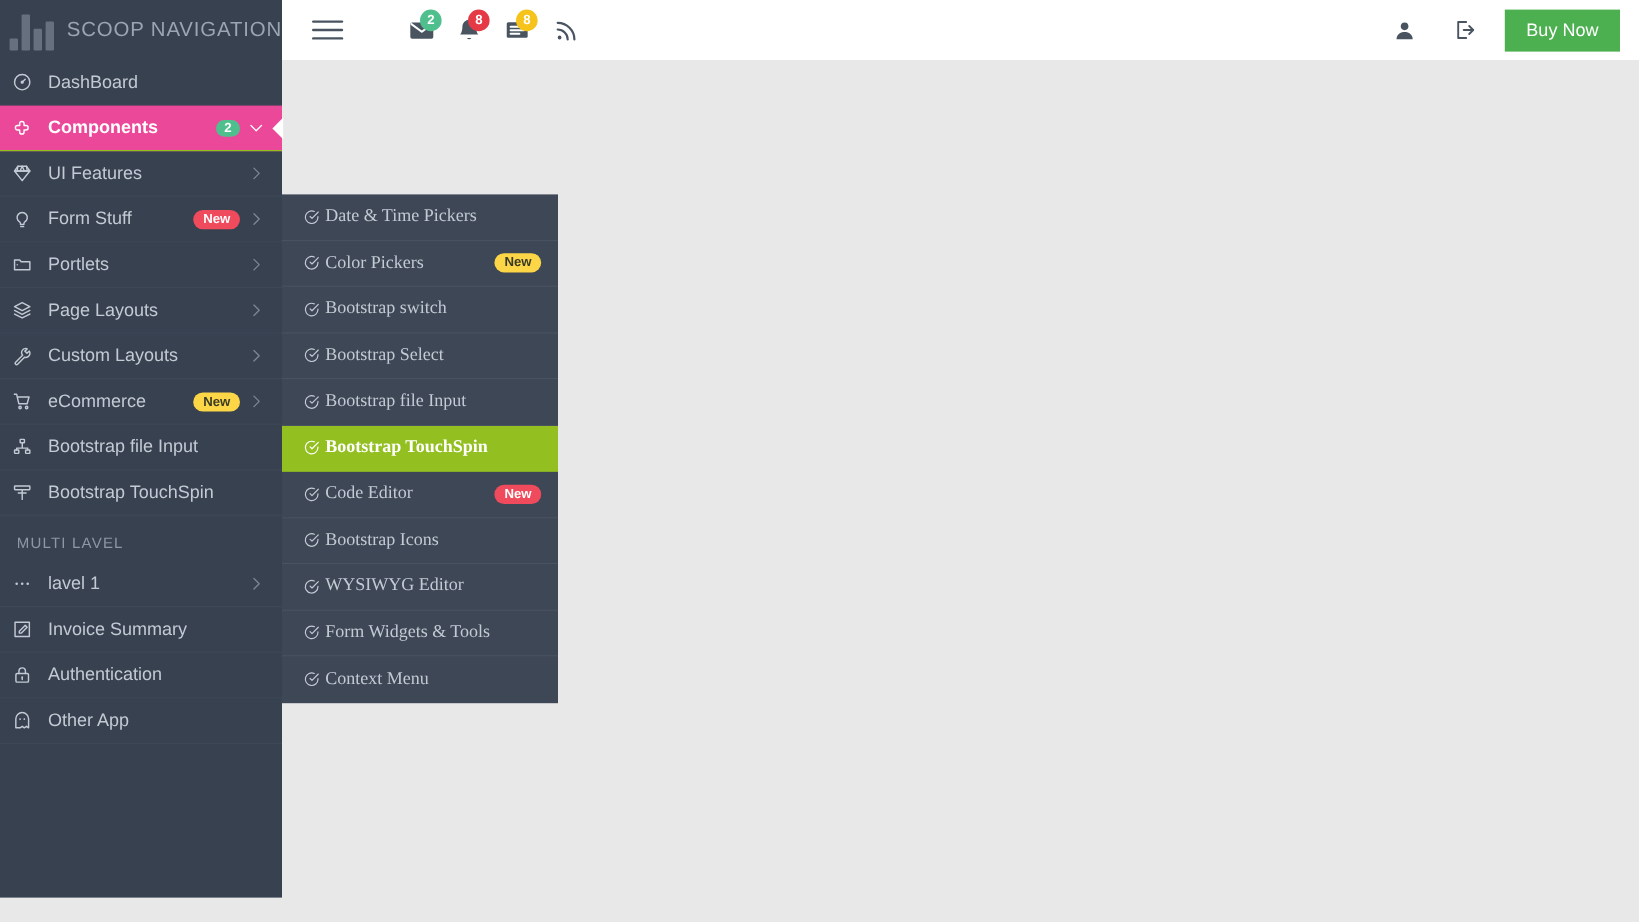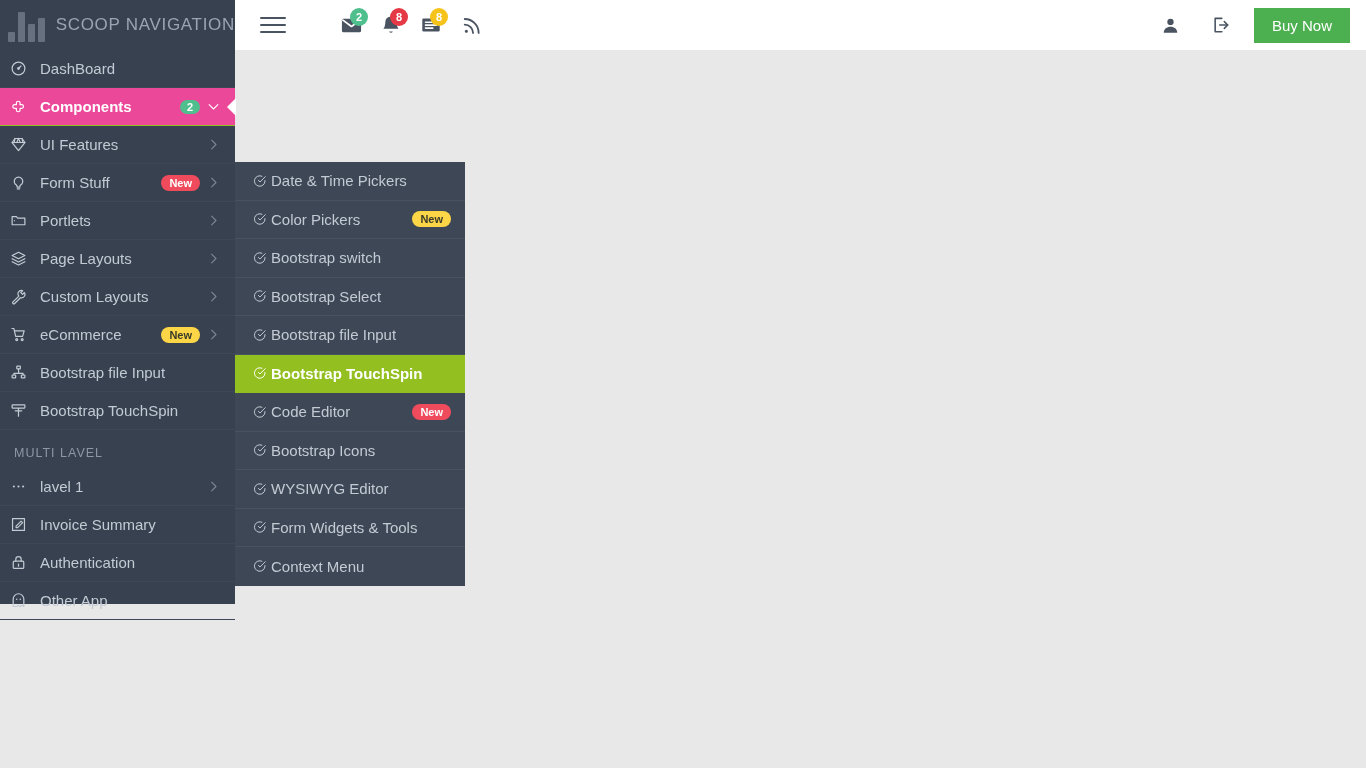--- a/index.html
+++ b/index.html
@@ -7,21 +7,21 @@
     width: 1366px; height: 768px;
     font-family: "Liberation Sans", sans-serif;
     background: #e8e8e8;
     overflow: hidden;
   }
   body { position: relative; }
 
   
   #sidebar {
     position: absolute; left: 0; top: 0;
-    width: 235px; height: 604px;
+    width: 235px; height: 748px;
     background: #374150;
     z-index: 20;
   }
   #brand {
     height: 50px;
     display: flex; align-items: center;
     padding-left: 8px;
     background: #374150;
   }
   #brand-logo {
@@ -120,21 +120,21 @@
     padding: 0 14px 0 18px;
     color: #c3cad4; font-size: 15px;
     border-bottom: 1px solid #49525f;
     cursor: pointer;
     position: relative;
   }
   .sub-item .si-icon {
     width: 18px; min-width: 18px; display: flex; align-items: center;
     color: #c3cad4;
   }
-  .sub-item .si-label { flex: 1; white-space: nowrap; }
+  .sub-item .si-label { flex: 1; white-space: nowrap; font-family: Liberation Serif, serif; }
   .sub-item.active {
     background: #93c020; color: #ffffff; font-weight: bold;
     border-bottom-color: #93c020;
   }
   .sub-item.active .si-icon { color: #ffffff; }
   .sub-item:last-child { border-bottom: none; }
 
   
   #header {
     position: absolute; left: 235px; top: 0;

